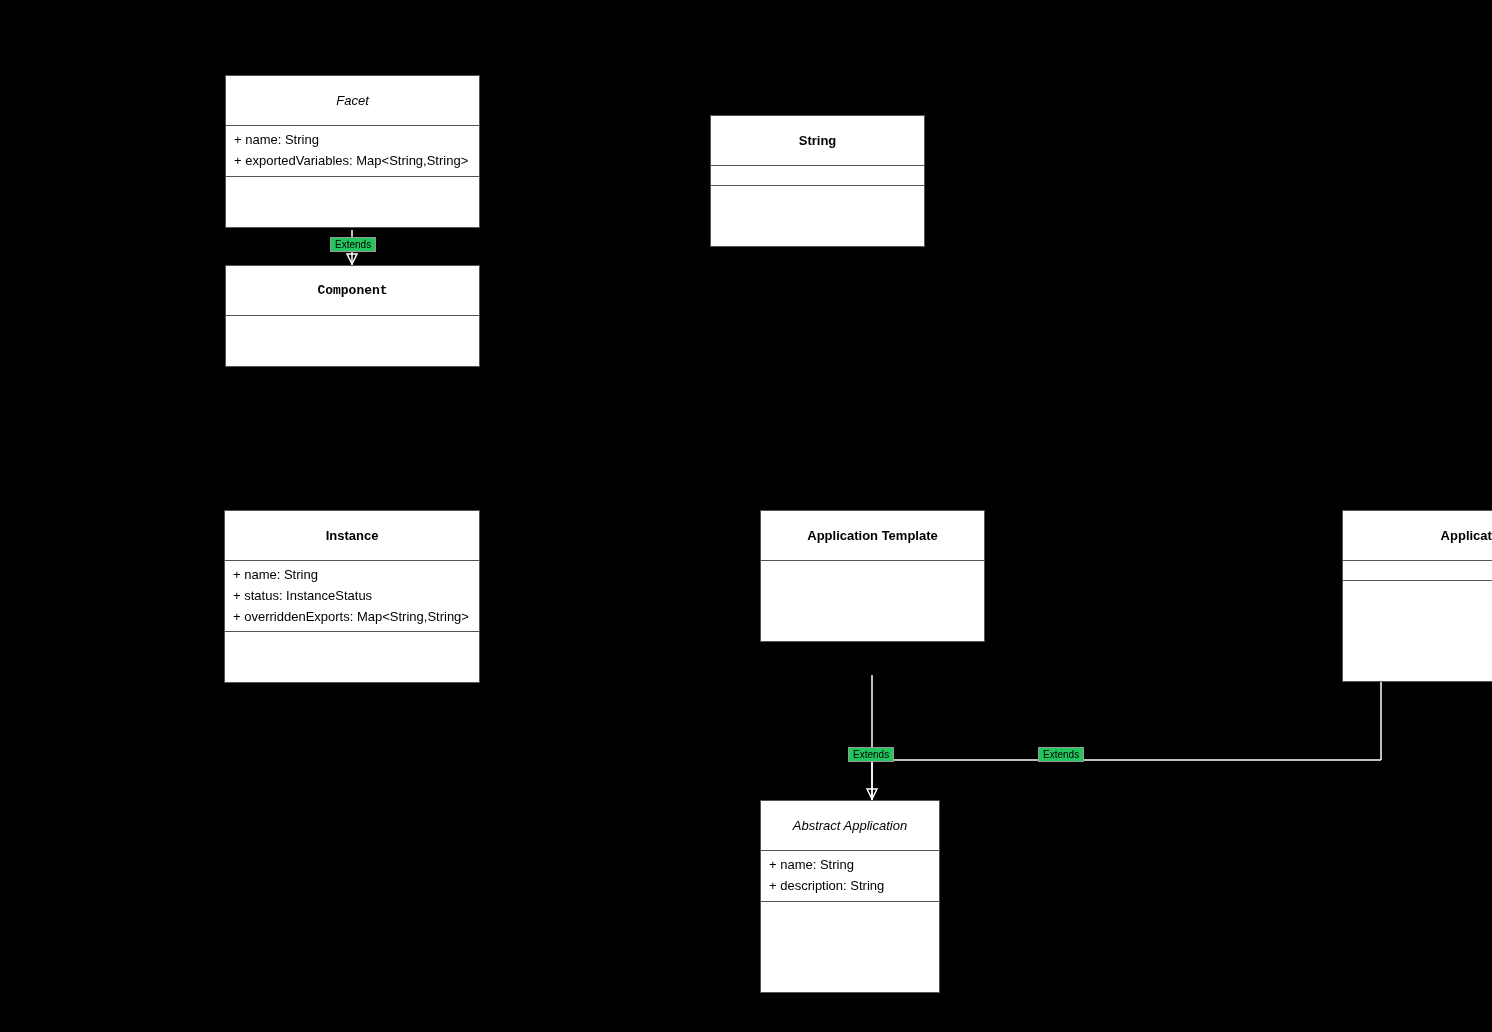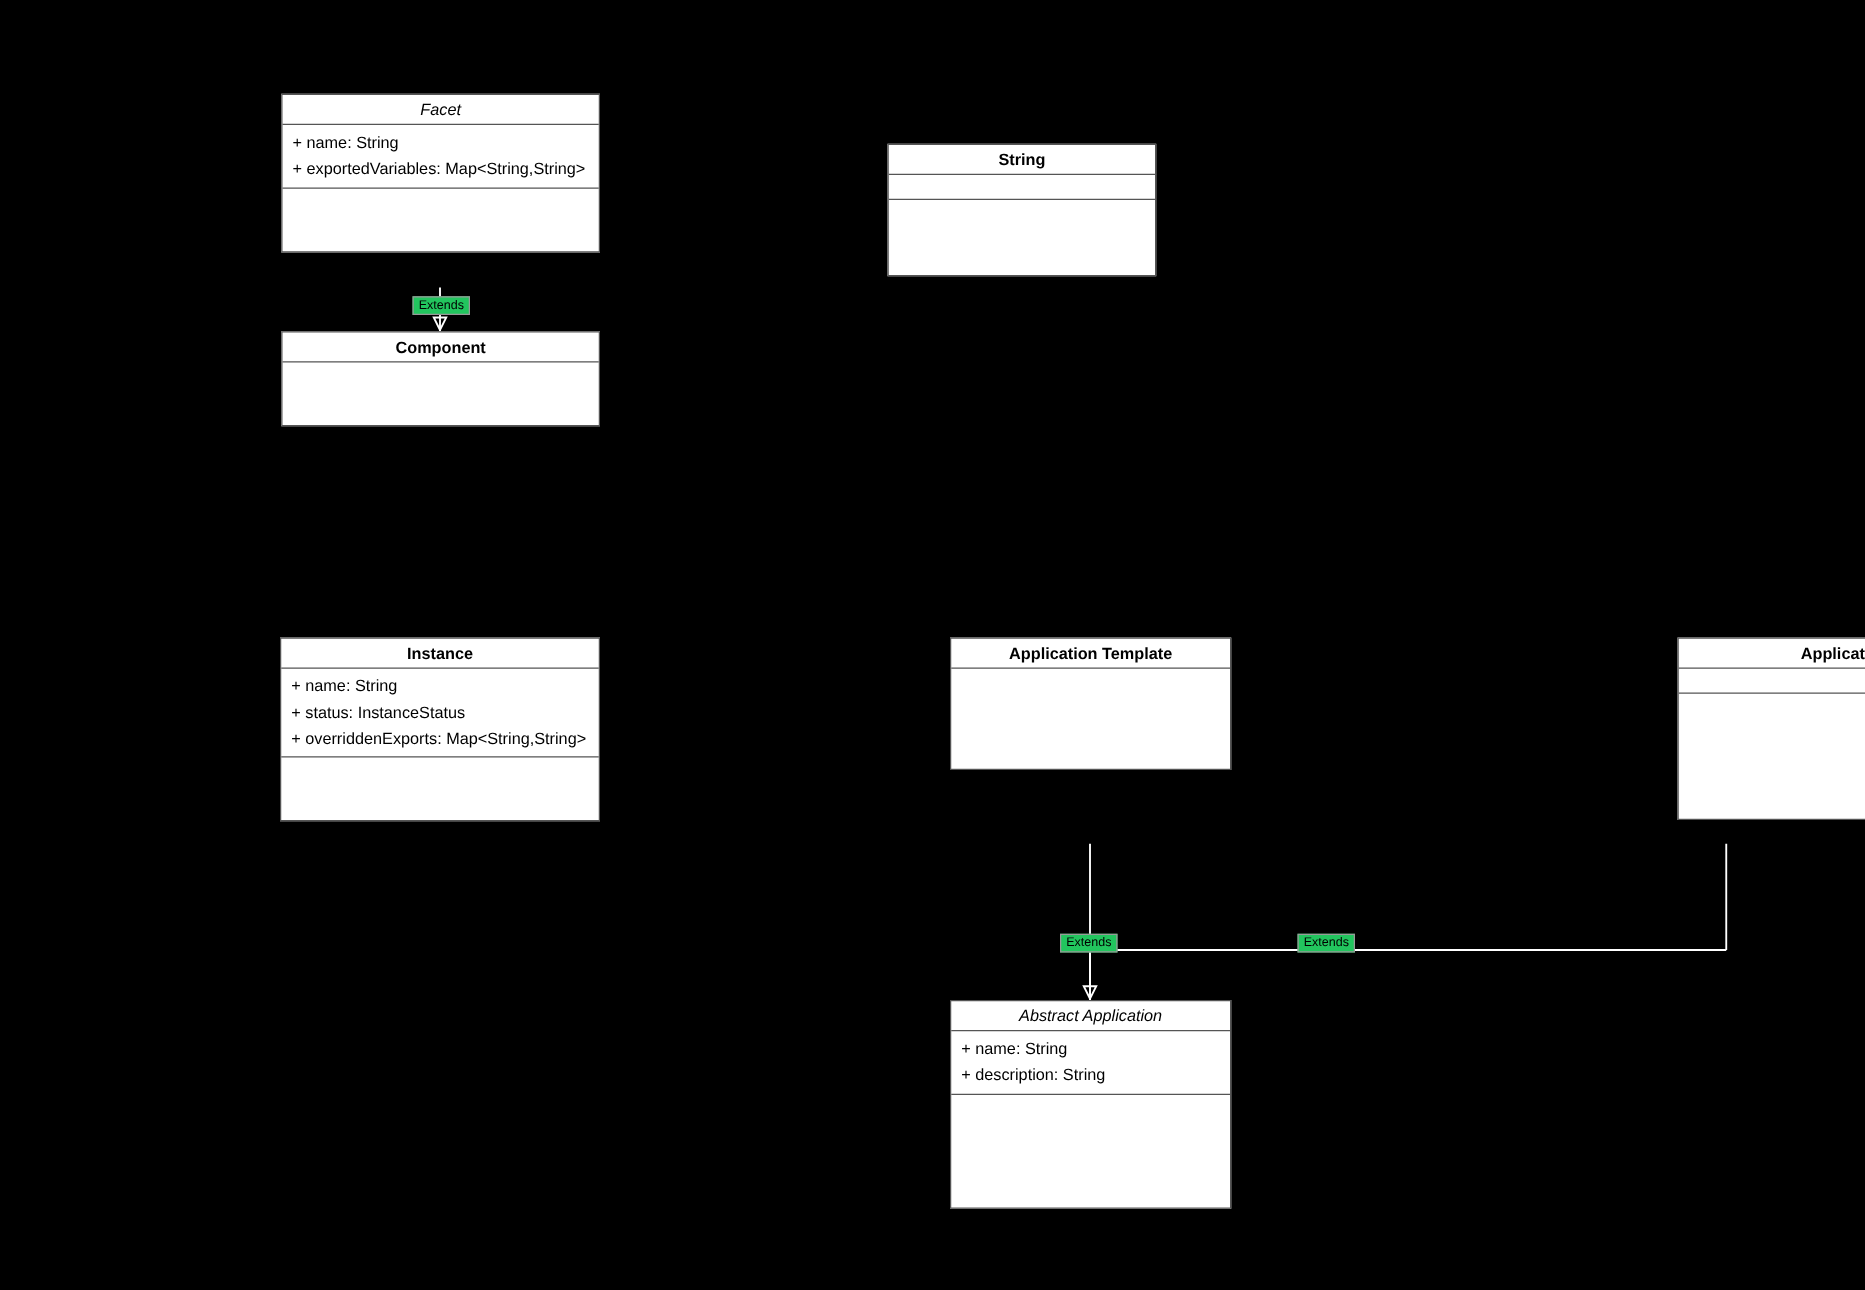--- a/index.html
+++ b/index.html
@@ -14,21 +14,21 @@
     }
 
     .uml-box {
       position: absolute;
       background: #fff;
       border: 1px solid #555;
     }
 
     .uml-box .header {
       text-align: center;
-      padding: 4px 8px;
+      padding: 17px 8px;
       border-bottom: 1px solid #555;
       font-weight: bold;
     }
 
     .uml-box .header.italic {
       font-style: italic;
       font-weight: normal;
     }
 
     .uml-box .attributes {
@@ -82,21 +82,21 @@
   <div class="header italic">Facet</div>
   <div class="attributes">
     <div>+ name: String</div>
     <div>+ exportedVariables: Map&lt;String,String&gt;</div>
   </div>
   <div class="methods"></div>
 </div>
 
 <div class="extends-label" style="left:330px; top:237px;">Extends</div>
 
-<div class="uml-box" style="left:225px; top:265px; width:255px;">
+<div class="uml-box" style="left:225px; top:265px; width:255px;font-family:Liberation Mono, monospace;">
   <div class="header">Component</div>
   <div class="methods"></div>
 </div>
 
 <div class="uml-box" style="left:710px; top:115px; width:215px;">
   <div class="header">String</div>
   <div class="attributes" style="min-height:20px; border-bottom:1px solid #555;"></div>
   <div class="methods" style="min-height:60px;"></div>
 </div>
 
@@ -118,20 +118,20 @@
 <div class="uml-box" style="left:1342px; top:510px; width:268px;">
   <div class="header">Application</div>
   <div class="attributes" style="min-height:20px; border-bottom:1px solid #555;"></div>
   <div class="methods" style="min-height:100px;"></div>
 </div>
 
 <div class="extends-label" style="left:848px; top:747px;">Extends</div>
 
 <div class="extends-label" style="left:1038px; top:747px;">Extends</div>
 
-<div class="uml-box" style="left:760px; top:800px; width:225px;">
+<div class="uml-box" style="left:760px; top:800px; width:180px;">
   <div class="header italic">Abstract Application</div>
   <div class="attributes">
     <div>+ name: String</div>
     <div>+ description: String</div>
   </div>
   <div class="methods" style="min-height:90px;"></div>
 </div>
 
 </body></html>

